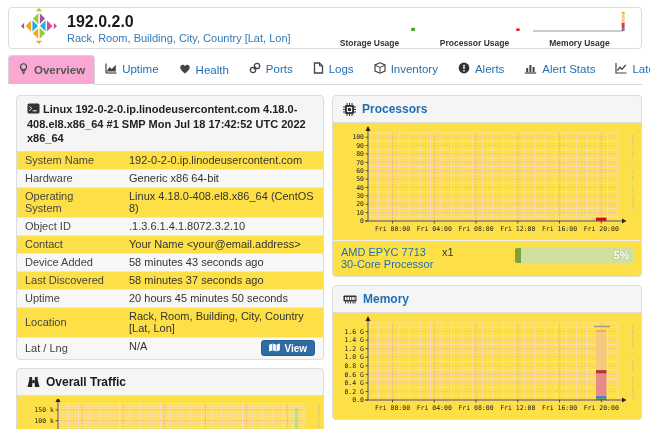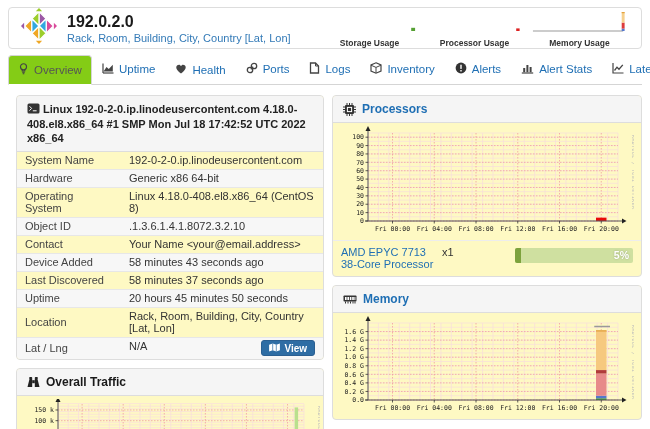--- a/index.html
+++ b/index.html
@@ -14,29 +14,29 @@
   .hdr-loc { font-size:11px; color:#337ab7; cursor:pointer; }
   .hdr-text { margin-left:10px; }
   .spark-row { margin-left:auto; display:flex; gap:6px; }
   .spark-group { width:99px; text-align:center; }
   .spark-label { font-size:8.5px; font-weight:bold; color:#333; line-height:1; margin-top:0; }
 
   
   .tabbar { margin:0 8px; display:flex; align-items:flex-end; border-bottom:1px solid #d5d5d5; height:30px; }
   .tab { display:flex; align-items:center; gap:5px; padding:6px 9px 7px 9px; font-size:11.5px;
          color:#1f6fb4; cursor:pointer; white-space:nowrap; border:1px solid transparent; }
-  .tab.active { background:#84cc16; border:1px solid #d5d5d5; border-bottom:1px solid #fff;
-                border-radius:4px 4px 0 0; color:#555; margin-bottom:-1px; }
+  .tab.active { background:#f9a8d4; border:1px solid #d5d5d5; border-bottom:1px solid #fff;
+                border-radius:4px 4px 0 0; color:#555; margin-bottom:-1px;font-weight:bold; }
   .tab svg { flex:0 0 auto; }
 
   
   .main { display:flex; gap:8px; padding:10px 8px 0 16px; align-items:flex-start; }
   .col-l { width:308px; flex:0 0 308px; }
   .col-r { flex:1; }
-  .card { border:1px solid #ddd; border-radius:4px; background:#fef9c3; margin-bottom:8px; overflow:hidden; }
+  .card { border:1px solid #ddd; border-radius:4px; background:#fde047; margin-bottom:8px; overflow:hidden; }
   .card-h { background:#f5f5f5; border-bottom:1px solid #ddd; padding:6px 10px;
             display:flex; align-items:center; gap:6px; }
   .card-h.blue { font-size:12px; font-weight:bold; color:#1f6fb4; }
   .card-h.dark { font-size:12px; font-weight:bold; color:#1a1a1a; }
   .sys-h { background:#f5f5f5; border-bottom:1px solid #ddd; padding:6px 10px 5px 10px;
            font-size:11px; font-weight:bold; color:#222; line-height:1.32; }
   .sys-h svg { vertical-align:-1px; margin-right:3px; }
 
   
   .sys-table { width:100%; border-collapse:collapse; font-size:11px; }
@@ -475,21 +475,21 @@
               <line x1="223.5" y1="95" x2="223.5" y2="97.5" stroke="#333" stroke-width="0.8"></line>
               <text x="223.5" y="104.5" text-anchor="middle" font-size="6.5" fill="#222" font-family="DejaVu Sans Mono, monospace">Fri 16:00</text>
               <line x1="265.25" y1="95" x2="265.25" y2="97.5" stroke="#333" stroke-width="0.8"></line>
               <text x="265.25" y="104.5" text-anchor="middle" font-size="6.5" fill="#222" font-family="DejaVu Sans Mono, monospace">Fri 20:00</text>
               <text x="296" y="9" font-size="4.8" fill="#bbb" font-family="DejaVu Sans Mono, monospace" letter-spacing="0.5" transform="rotate(90 296 9)">RRDTOOL / TOBI OETIKER</text>
             </svg>
         </div>
         <div class="cpu-row">
           <div class="cpu-links">
             <a>AMD EPYC 7713</a><span class="cpu-count">x1</span><br>
-            <a>38-Core Processor</a>
+            <a>30-Core Processor</a>
           </div>
           <div class="cpu-bar">
             <div class="cpu-bar-fill" style="width: 5%;"></div>
             <div class="cpu-bar-label">5%</div>
           </div>
         </div>
       </div>
 
       <div class="card">
         <div class="card-h blue">

